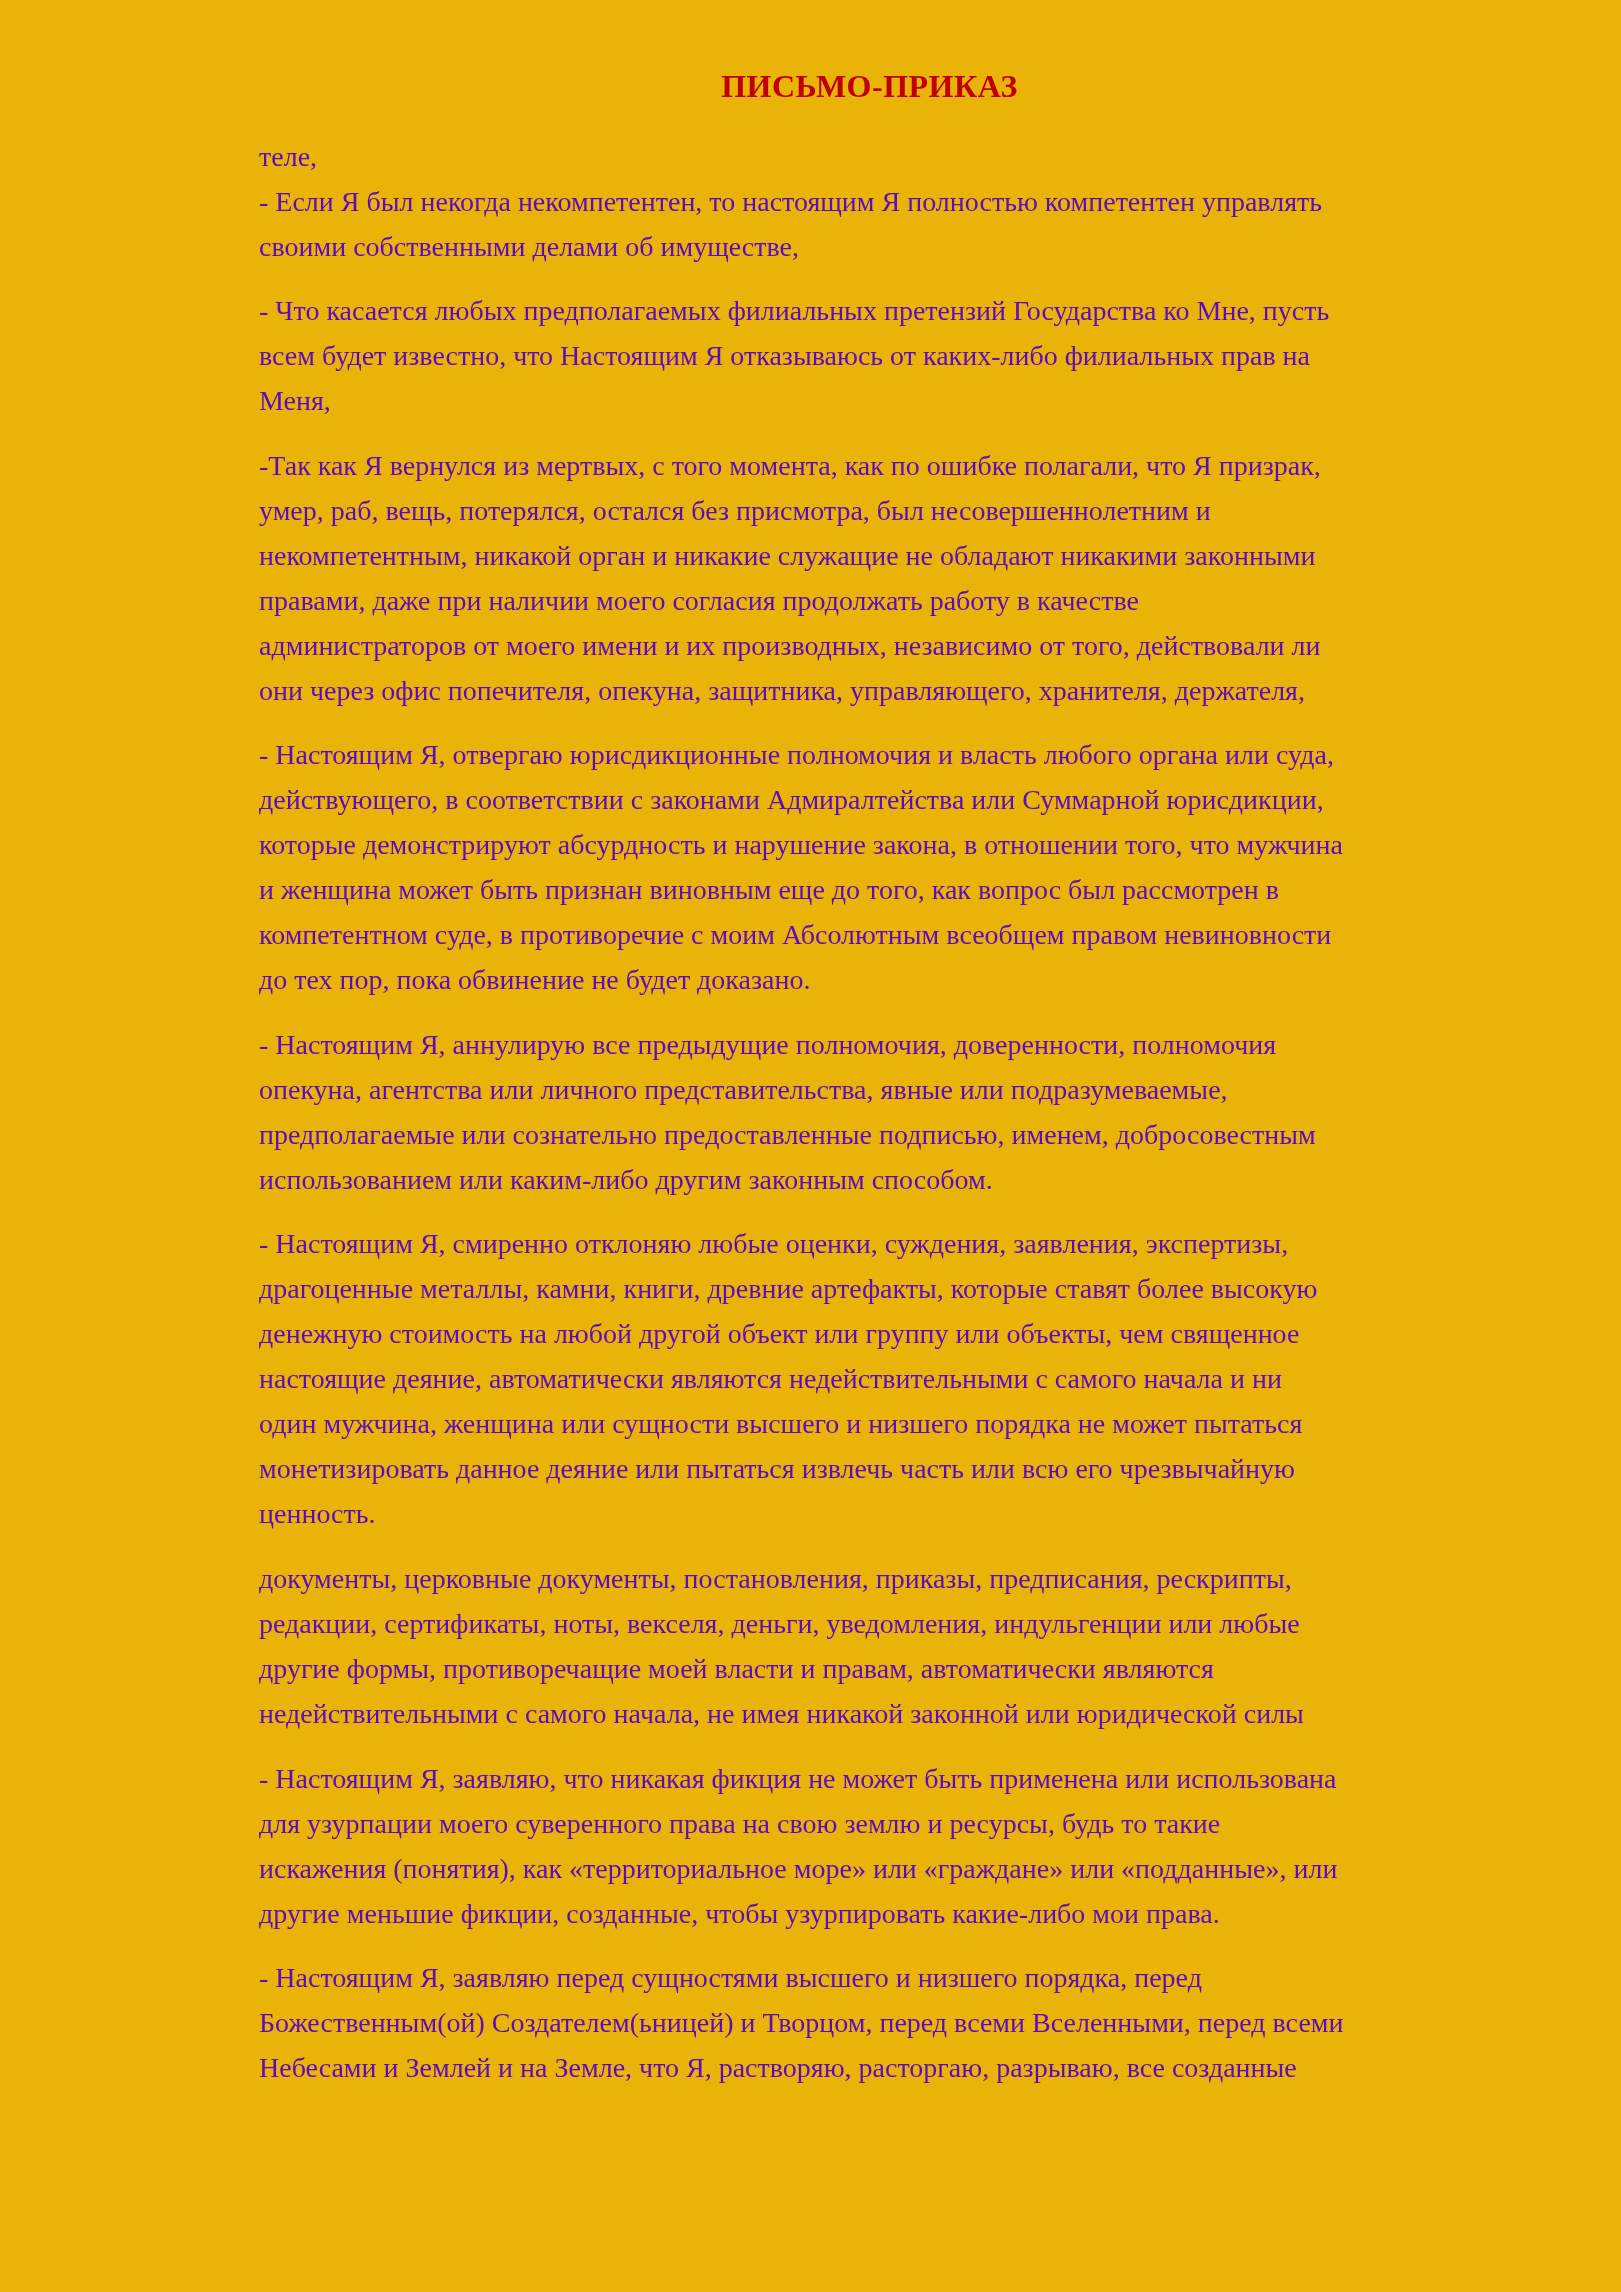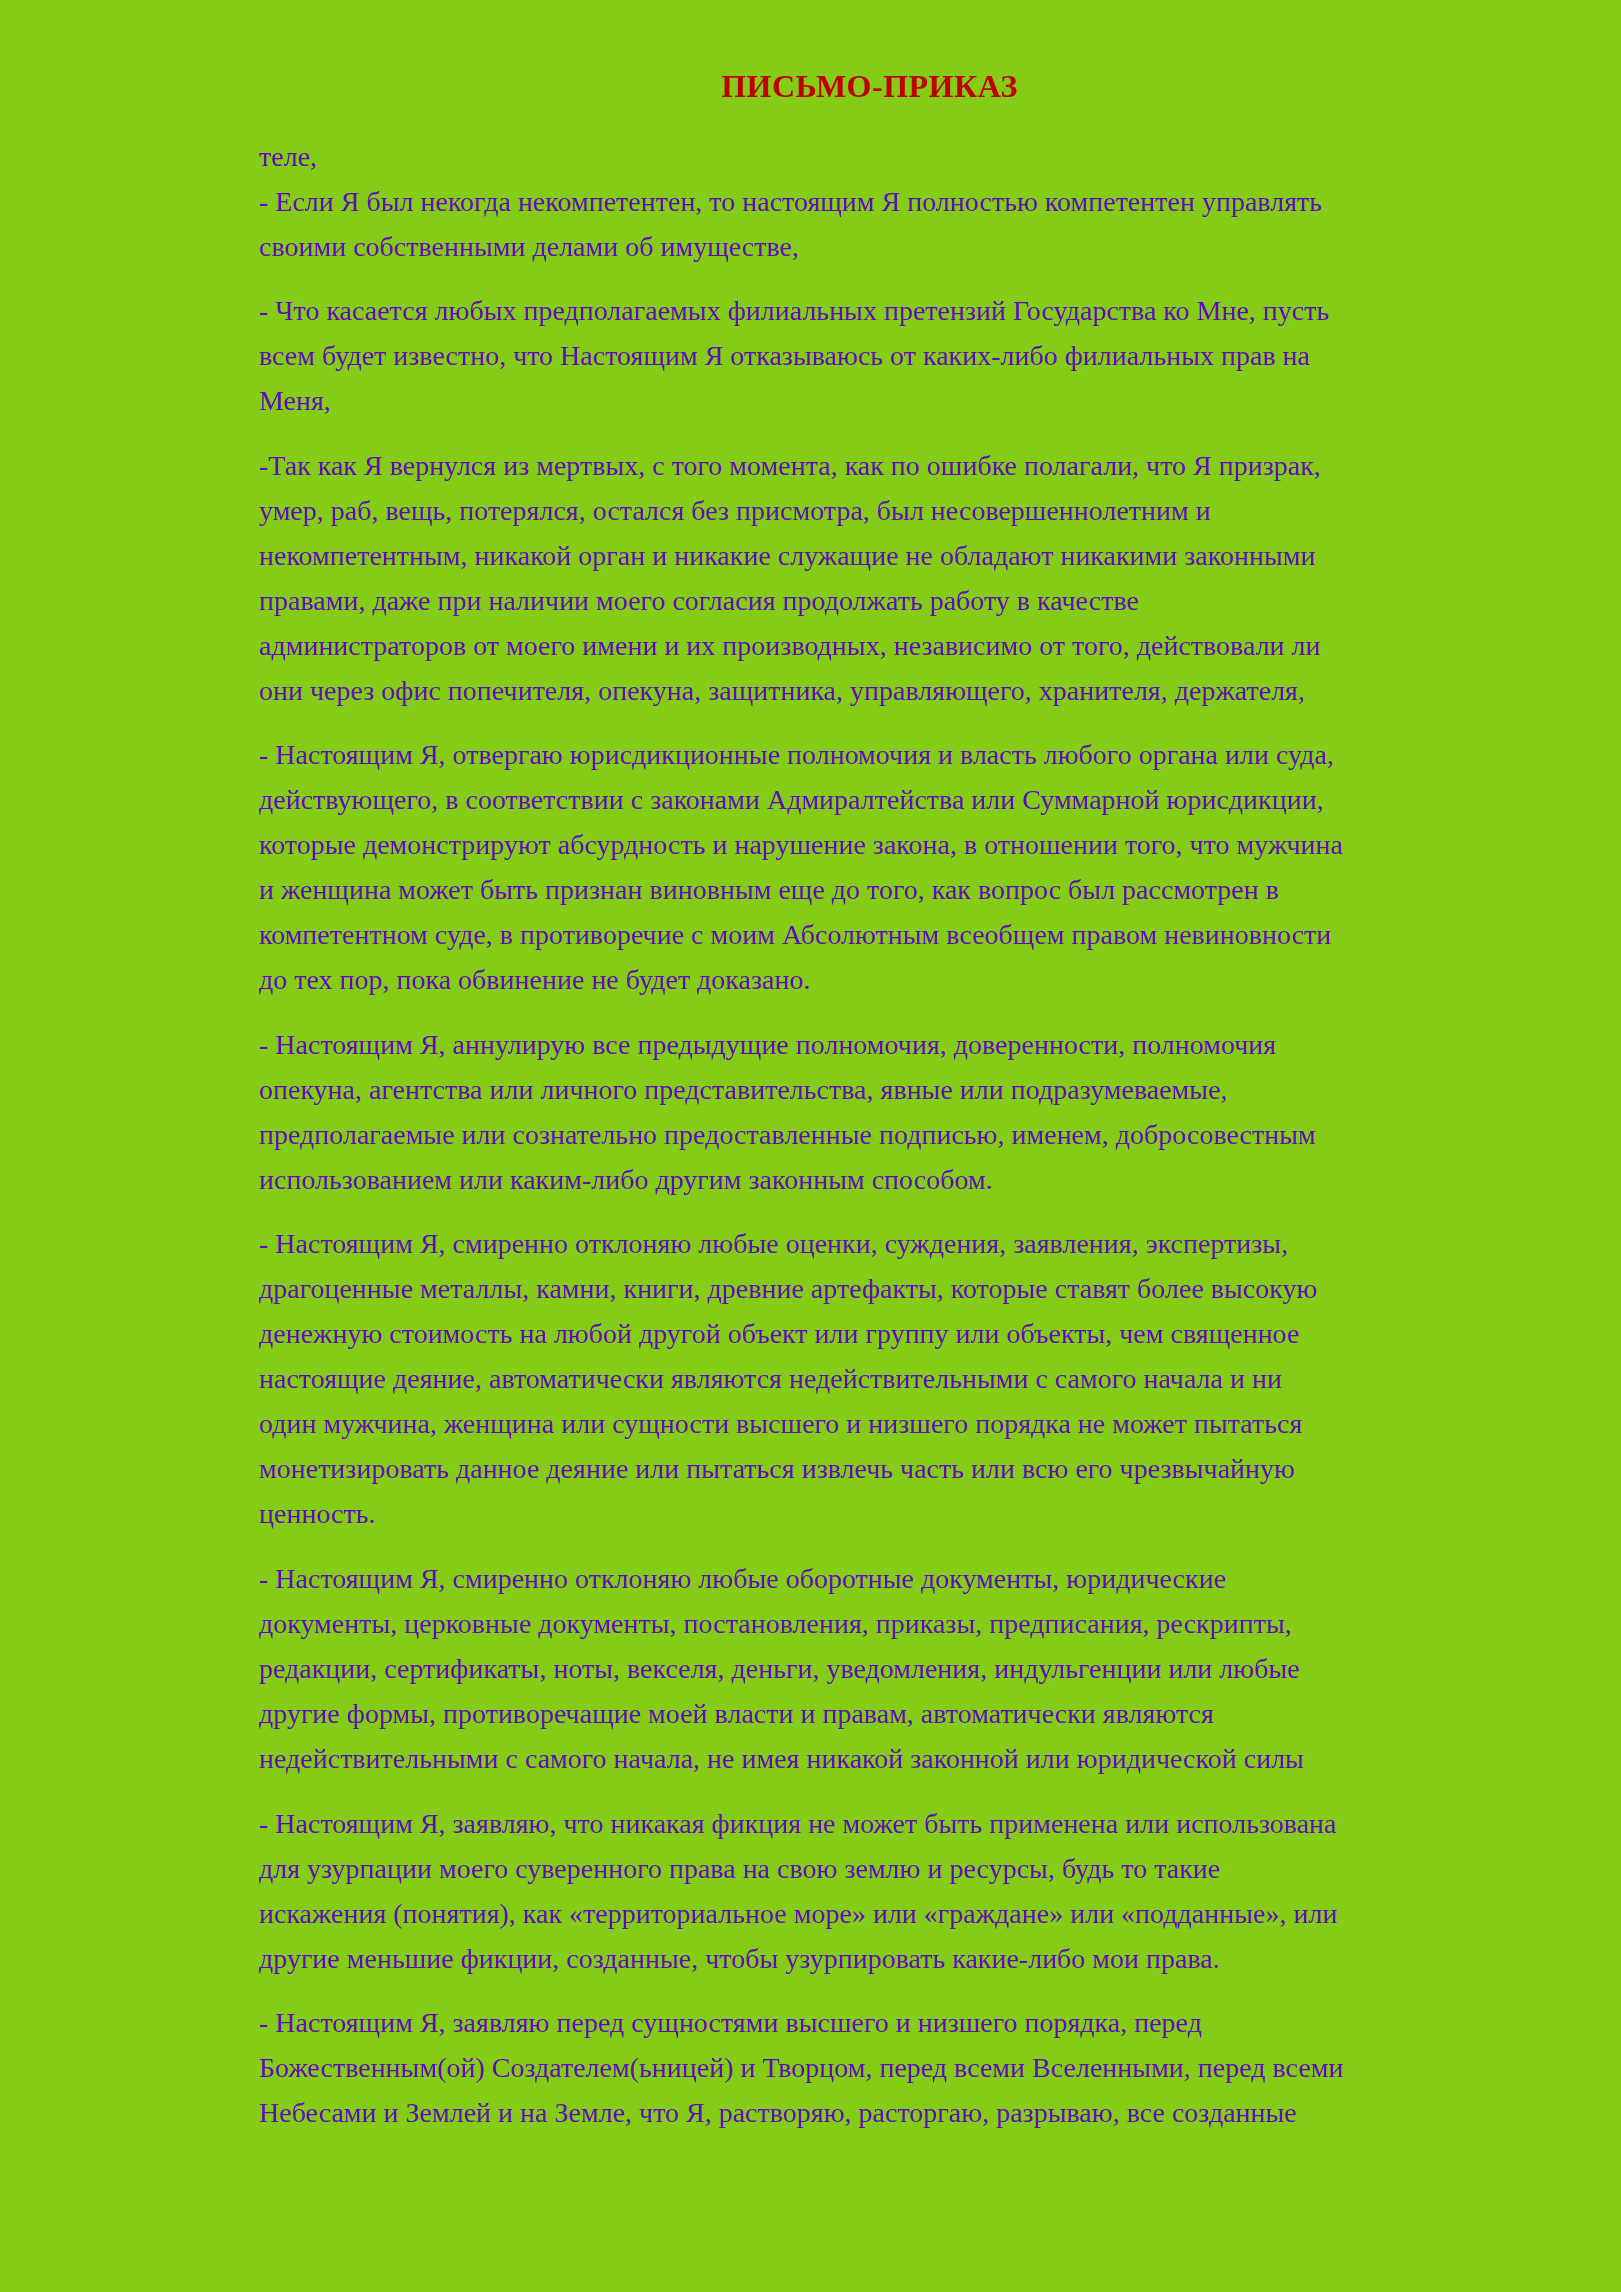--- a/index.html
+++ b/index.html
@@ -4,21 +4,21 @@
 <style>
   html, body {
     margin: 0;
     padding: 0;
     background: #ffffff;
   }
   .page {
     position: relative;
     width: 1621px;
     height: 2293px;
-    background: #84cc16;
+    background: #eab308;
     overflow: hidden;
     font-family: "Liberation Serif", "DejaVu Serif", serif;
   }
   .header {
     margin: 65px 0 0 235px;
     width: 1269px;
     text-align: center;
     color: var(--title-color, #c00000);
     font-weight: bold;
     font-size: 32px;
@@ -85,21 +85,20 @@
       <p class="para">
         <span class="line">- Настоящим Я, смиренно отклоняю любые оценки, суждения, заявления, экспертизы,</span>
         <span class="line">драгоценные металлы, камни, книги, древние артефакты, которые ставят более высокую</span>
         <span class="line">денежную стоимость на любой другой объект или группу или объекты, чем священное</span>
         <span class="line">настоящие деяние, автоматически являются недействительными с самого начала и ни</span>
         <span class="line">один мужчина, женщина или сущности высшего и низшего порядка не может пытаться</span>
         <span class="line">монетизировать данное деяние или пытаться извлечь часть или всю его чрезвычайную</span>
         <span class="line">ценность.</span>
       </p>
       <p class="para">
-        <span class="line">- Настоящим Я, смиренно отклоняю любые оборотные документы, юридические</span>
         <span class="line">документы, церковные документы, постановления, приказы, предписания, рескрипты,</span>
         <span class="line">редакции, сертификаты, ноты, векселя, деньги, уведомления, индульгенции или любые</span>
         <span class="line">другие формы, противоречащие моей власти и правам, автоматически являются</span>
         <span class="line">недействительными с самого начала, не имея никакой законной или юридической силы</span>
       </p>
       <p class="para">
         <span class="line">- Настоящим Я, заявляю, что никакая фикция не может быть применена или использована</span>
         <span class="line">для узурпации моего суверенного права на свою землю и ресурсы, будь то такие</span>
         <span class="line">искажения (понятия), как «территориальное море» или «граждане» или «подданные», или</span>
         <span class="line">другие меньшие фикции, созданные, чтобы узурпировать какие-либо мои права.</span>

